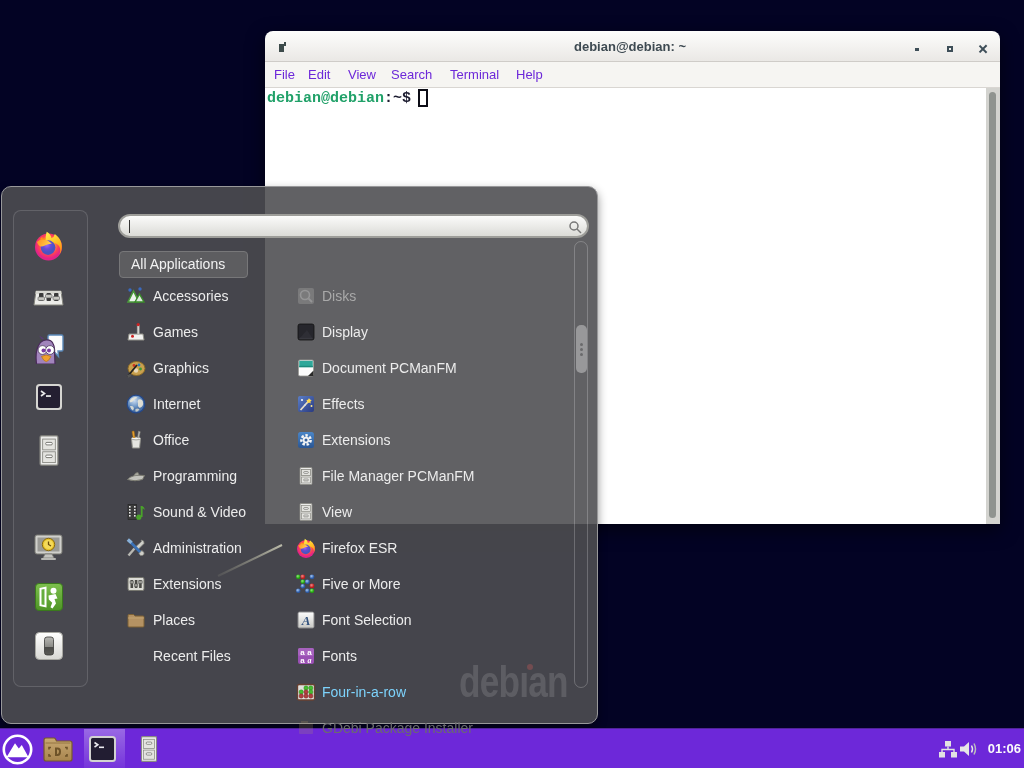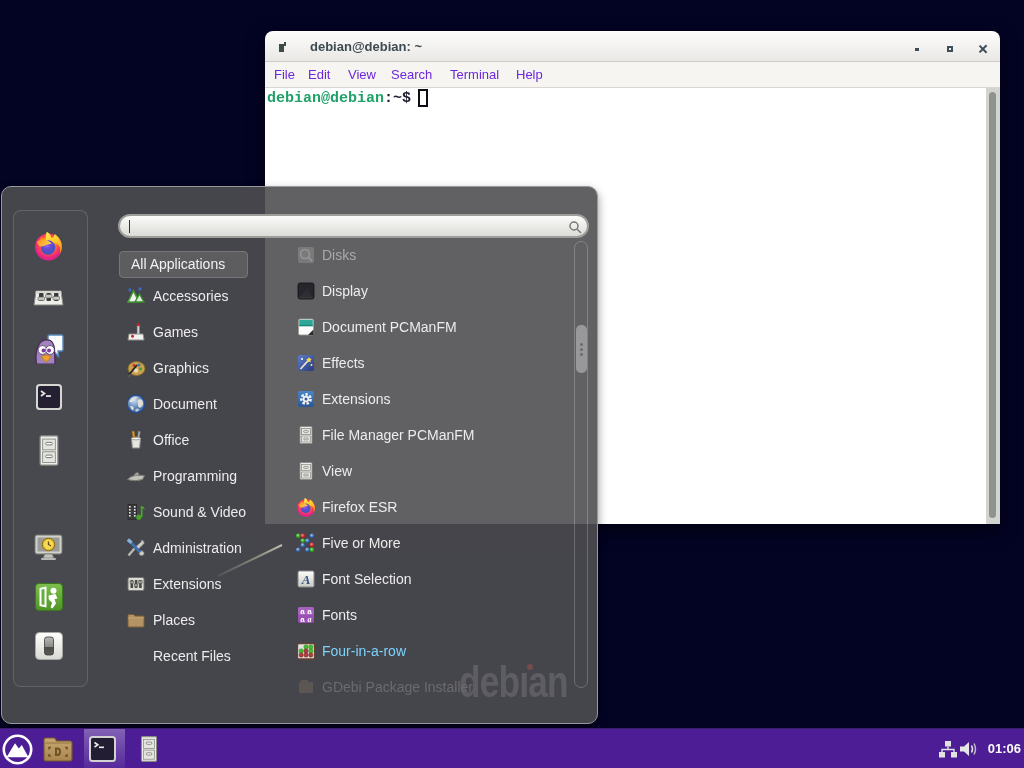--- a/index.html
+++ b/index.html
@@ -5,22 +5,22 @@
   * { margin:0; padding:0; box-sizing:border-box; }
   html,body { width:1024px; height:768px; overflow:hidden; }
   body { background:#030324; font-family:"Liberation Sans", sans-serif; position:relative; }
 
   
   #term { position:absolute; left:265px; top:31px; width:735px; height:493px;
           border-radius:8px 8px 0 0; box-shadow:0 6px 18px rgba(0,0,0,.55); }
   #tbar { position:absolute; left:0; top:0; width:735px; height:31px;
           background:linear-gradient(#fdfdfc,#eae8e5); border-bottom:1px solid #cfccc8;
           border-radius:8px 8px 0 0; }
-  #ttl  { position:absolute; left:0; top:0; width:730px; line-height:31px;
-          font-size:13px; font-weight:bold; color:#3e4a52;padding-left:45px; }
+  #ttl  { position:absolute; left:0; top:0; width:730px; text-align:center; line-height:31px;
+          font-size:13px; font-weight:bold; color:#3e4a52; }
   #wicon { position:absolute; left:14px; top:13px; width:5px; height:8px; background:#3d4b4b; }
   #wicon:after { content:""; position:absolute; left:5px; top:-2px; width:1.5px; height:4px; background:#3d4b4b; }
   #bmin { left:650px; top:17px; position:absolute; width:4px; height:2.5px; background:#3e4e58; }
   #bmax { left:682px; top:15px; position:absolute; width:6px; height:6px; background:#3e4e58; }
   #bmax:after { content:""; position:absolute; left:2px; top:2px; width:2px; height:2px; background:#f4f4f2; }
   #bcls { left:714px; top:14px; position:absolute; width:8px; height:8px; }
   #bcls:before, #bcls:after { content:""; position:absolute; left:3px; top:-1px; width:2.4px; height:10px; background:#3e4e58; }
   #bcls:before { transform:rotate(45deg); }
   #bcls:after  { transform:rotate(-45deg); }
   #mbar { position:absolute; left:0; top:31px; width:735px; height:26px; background:#f6f5f2;
@@ -45,36 +45,36 @@
   #search { position:absolute; left:116px; top:27px; width:471px; height:24px; border-radius:12px;
             border:2px solid #9d9d99; background:linear-gradient(#fbfbfa,#dbdbd7); }
   #scur { position:absolute; left:9px; top:4px; width:1px; height:13px; background:#333; }
   #sglass { position:absolute; right:4px; top:3px; }
   #allapps { position:absolute; left:117px; top:64px; width:129px; height:27px; border-radius:4px;
              background:#5d5d60; border:1px solid #777779; color:#f2f2f2; font-size:14px;
              line-height:25px; padding-left:11px; }
   .crow, .arow { position:absolute; height:36px; display:flex; align-items:center; color:#ececec; font-size:14px; z-index:2; }
   .crow { left:123px; }
   .crow svg, .crow .ib { width:22px; height:22px; margin-right:6px; flex:none; }
-  .arow { left:293px; }
+  .arow { left:293px;margin-top:41px; }
   .arow svg, .arow .ib { width:22px; height:22px; margin-right:5px; flex:none; }
   .dim  { color:#a9a9a9; }
   .dim svg { opacity:.55; }
   .vdim { color:#6b6b6e; }
   .vdim svg { opacity:.22; }
   #mtrack { position:absolute; left:572px; top:54px; width:14px; height:447px;
             border:1px solid rgba(255,255,255,.22); border-radius:7px; }
   #mthumb { position:absolute; left:573.5px; top:138px; width:11px; height:48px; background:#98989a; border-radius:5px; }
   #mthumb i { position:absolute; left:4px; width:3px; height:3px; border-radius:2px; background:#6a6a6c; }
   #wmark { position:absolute; left:457px; top:470px; font-size:44px; font-weight:bold; letter-spacing:-1px;
            color:rgba(180,180,180,.22); transform:scaleX(.8); z-index:1; transform-origin:0 0; }
   #wmdot { position:absolute; left:525px; top:477px; width:6px; height:6px; border-radius:3px; background:rgba(200,90,90,.35); z-index:1; }
 
   
-  #bar { position:absolute; left:0; top:728px; width:1024px; height:40px; background:#4c1d95;
+  #bar { position:absolute; left:0; top:728px; width:1024px; height:40px; background:#6d28d9;
          border-top:1px solid rgba(30,30,34,.35); }
   #clock { position:absolute; right:3px; top:0; line-height:40px; font-size:13px; font-weight:bold; color:#fbfbfb; }
   #tbtn { position:absolute; left:84px; top:0; width:41px; height:40px;
           background:linear-gradient(rgba(255,255,255,.30),rgba(255,255,255,.05)); }
 </style>
 </head>
 <body>
 
 <svg width="0" height="0" style="position:absolute">
     <defs>
@@ -257,21 +257,21 @@
               <stop offset="100%" stop-color="#4a72a8"></stop>
             </radialGradient>
           </defs>
           <circle cx="11" cy="11" r="8.8" fill="url(#glb)" stroke="#24488a" stroke-width="1.2"></circle>
           <path d="M4.5 8 Q6 5 9 4.2 Q12 3.8 12.5 5 Q10 5.5 9 7 Q7.5 9 5.5 9.5 Z" fill="#ebe7d8" opacity=".9"></path>
           <path d="M13.5 6.5 Q16.5 5.5 17.8 8 Q18.6 10.5 17.5 13 Q15.5 15.5 14 14.5 Q12.5 13 13 10.5 Q12 8 13.5 6.5 Z" fill="#ebe7d8" opacity=".9"></path>
           <path d="M5 13 Q7.5 12.5 8.5 14 Q9.5 15.8 8 17.5 Q5.5 16 5 13 Z" fill="#ebe7d8" opacity=".85"></path>
           <path d="M10.5 16 Q13 15 14.5 16.5 Q13 18.8 10.8 18.8 Q10 17.2 10.5 16 Z" fill="#e4e0d0" opacity=".8"></path>
         </svg>
       </svg>
-      <span>Document</span>
+      <span>Internet</span>
     </div>
   <div class="crow" style="top:235px">
       <svg viewBox="0 0 22 22">
         <path d="M6.5 9.5 L15.5 9.5 L14.6 19 L7.4 19 Z" fill="#e4e4e0" stroke="#8f8f89" stroke-width="1"></path>
         <ellipse cx="11" cy="9.5" rx="4.5" ry="1.4" fill="#f4f4f2" stroke="#8f8f89" stroke-width=".8"></ellipse>
         <path d="M8.3 9 L7 2.5 L9 2 L10 9" fill="#e8a030" stroke="#a87010" stroke-width=".5"></path>
         <path d="M12.5 9 L13.5 2 L15.3 2.8 L13.9 9.3" fill="#b8b8b4" stroke="#808078" stroke-width=".5"></path>
       </svg>
       <span>Office</span>
     </div>

